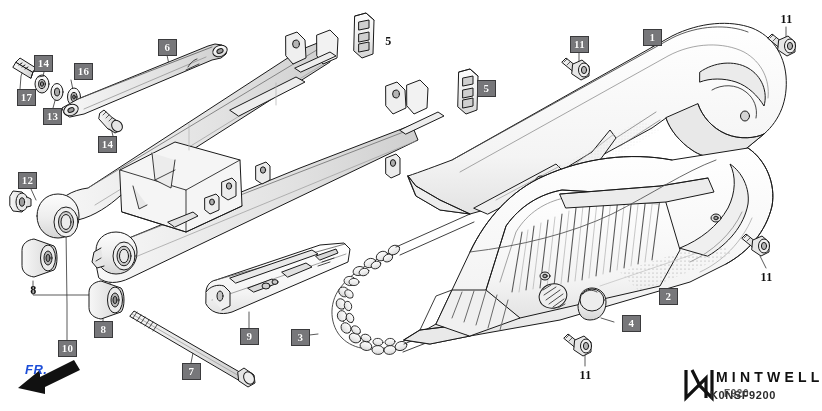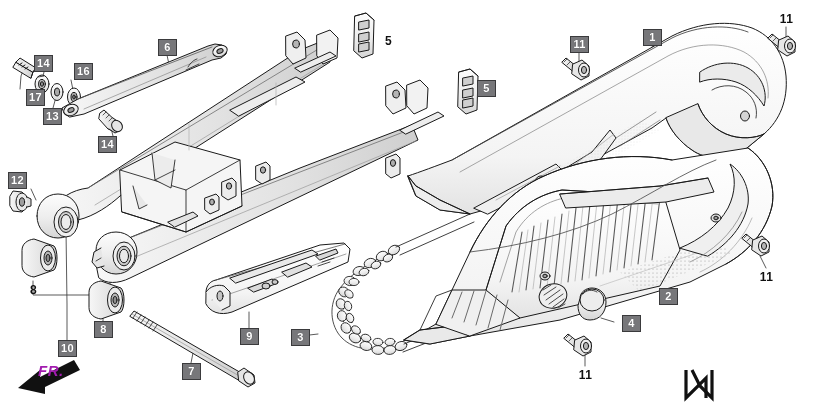--- a/index.html
+++ b/index.html
@@ -2,29 +2,29 @@
 <html><head>
 <meta charset="utf-8">
 <title>Parts Diagram</title>
 <style>
   html,body{margin:0;padding:0;background:#ffffff;}
   body{font-family:"Liberation Sans",sans-serif;}
   #stage{position:relative;width:822px;height:411px;background:#ffffff;overflow:hidden;}
   #art{position:absolute;left:0;top:0;width:822px;height:411px;}
 
   .lbl{position:absolute;box-sizing:border-box;display:flex;align-items:center;
-       justify-content:center;font-family:Liberation Sans, sans-serif;
+       justify-content:center;font-family:Liberation Serif, serif;
        font-size:11px;font-weight:700;line-height:1;letter-spacing:.3px;}
   .lbl.boxed{background:#77777a;color:#ffffff;border:1px solid #3a3a3c;
        width:19px;height:17px;text-shadow:0 0 1px rgba(0,0,0,.35);}
   .lbl.plain{color:#111111;background:transparent;border:0;
        width:19px;height:17px;font-size:12px;}
 
-  #fr{position:absolute;left:38px;top:362px;font-size:15px;font-weight:700;
-      font-style:italic;color:#a21caf;letter-spacing:.5px;}
+  #fr{position:absolute;left:25px;top:362px;font-size:13px;font-weight:700;
+      font-style:italic;color:#1d4ed8;letter-spacing:.5px;}
 
   #brand{position:absolute;left:676px;top:363px;width:142px;height:44px;}
   #brandname{position:absolute;left:40px;top:6px;font-size:14px;font-weight:700;
       letter-spacing:4.2px;color:#111;font-family:"Liberation Sans",sans-serif;}
   #brandcode{position:absolute;left:34px;top:26px;font-size:11px;font-weight:700;
       letter-spacing:.6px;color:#2a2a2a;font-family:"Liberation Sans",sans-serif;
       white-space:nowrap;}
   #brandcode2{position:absolute;left:48px;top:25px;font-size:10px;font-weight:700;
       letter-spacing:.6px;color:#3a3a3a;opacity:.85;
       font-family:"Liberation Sans",sans-serif;white-space:nowrap;}
@@ -489,37 +489,42 @@
       <g stroke="#111111" stroke-width="3.2" fill="none" stroke-linecap="butt" stroke-linejoin="miter">
         <path d="M686,370 L686,398 L706,378 L706,398"></path>
         <path d="M712,370 L712,398 L700,386 L692,370"></path>
       </g>
 
     </g>
   </svg>
 
   <div class="lbl boxed" style="left:34px;top:55px;">14</div>
   <div class="lbl boxed" style="left:74px;top:63px;">16</div>
-  <div class="lbl boxed" style="left:26px;top:89px;">17</div>
+  <div class="lbl boxed" style="left:17px;top:89px;">17</div>
   <div class="lbl boxed" style="left:43px;top:108px;">13</div>
   <div class="lbl boxed" style="left:158px;top:39px;">6</div>
   <div class="lbl plain" style="left:379px;top:32px;">5</div>
   <div class="lbl boxed" style="left:477px;top:80px;">5</div>
   <div class="lbl boxed" style="left:98px;top:136px;">14</div>
   <div class="lbl boxed" style="left:570px;top:36px;">11</div>
   <div class="lbl boxed" style="left:643px;top:29px;">1</div>
   <div class="lbl plain" style="left:777px;top:10px;">11</div>
   <div class="lbl plain" style="left:757px;top:268px;">11</div>
   <div class="lbl boxed" style="left:659px;top:288px;">2</div>
   <div class="lbl boxed" style="left:622px;top:315px;">4</div>
   <div class="lbl plain" style="left:576px;top:366px;">11</div>
-  <div class="lbl boxed" style="left:8px;top:172px;">12</div>
+  <div class="lbl boxed" style="left:18px;top:172px;">12</div>
   <div class="lbl plain" style="left:24px;top:281px;">8</div>
   <div class="lbl boxed" style="left:94px;top:321px;">8</div>
   <div class="lbl boxed" style="left:58px;top:340px;text-align:center;">10</div>
   <div class="lbl boxed" style="left:182px;top:363px;">7</div>
   <div class="lbl boxed" style="left:240px;top:328px;">9</div>
   <div class="lbl boxed" style="left:291px;top:329px;">3</div>
 
   <div id="fr">FR.</div>
 
+  <div id="brand">
+    <div id="brandname">MINTWELL</div>
+    <div id="brandcode">K0NSF9200</div>
+    <div id="brandcode2">F920</div>
+  </div>
 
 </div>
 
 </body></html>

